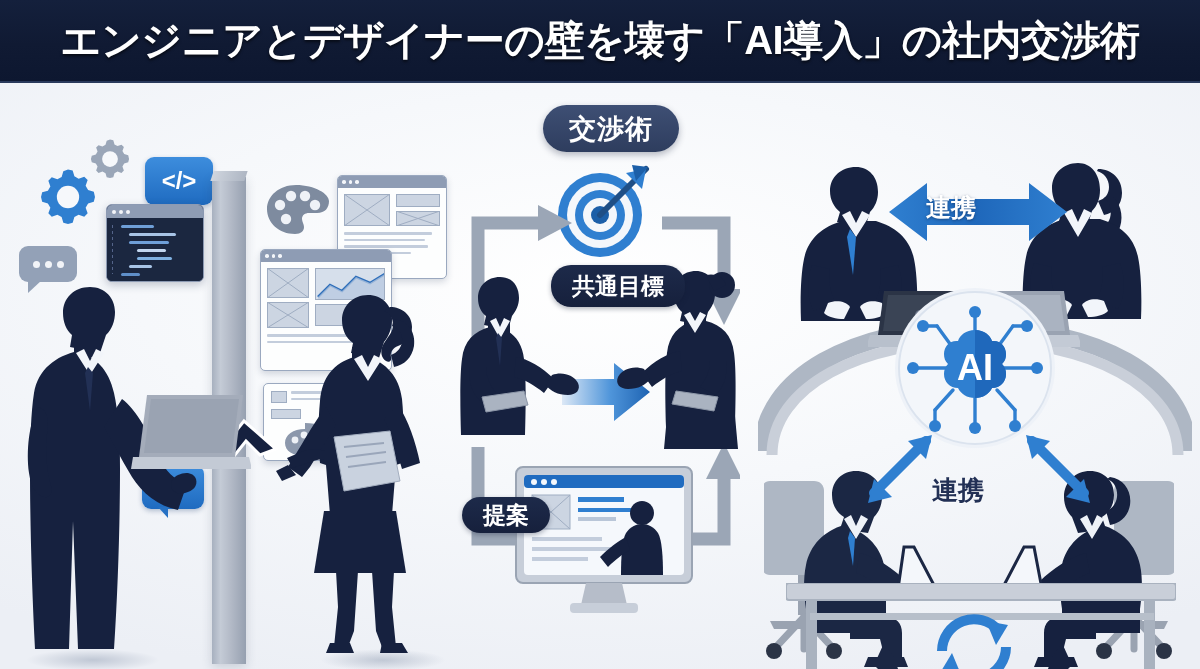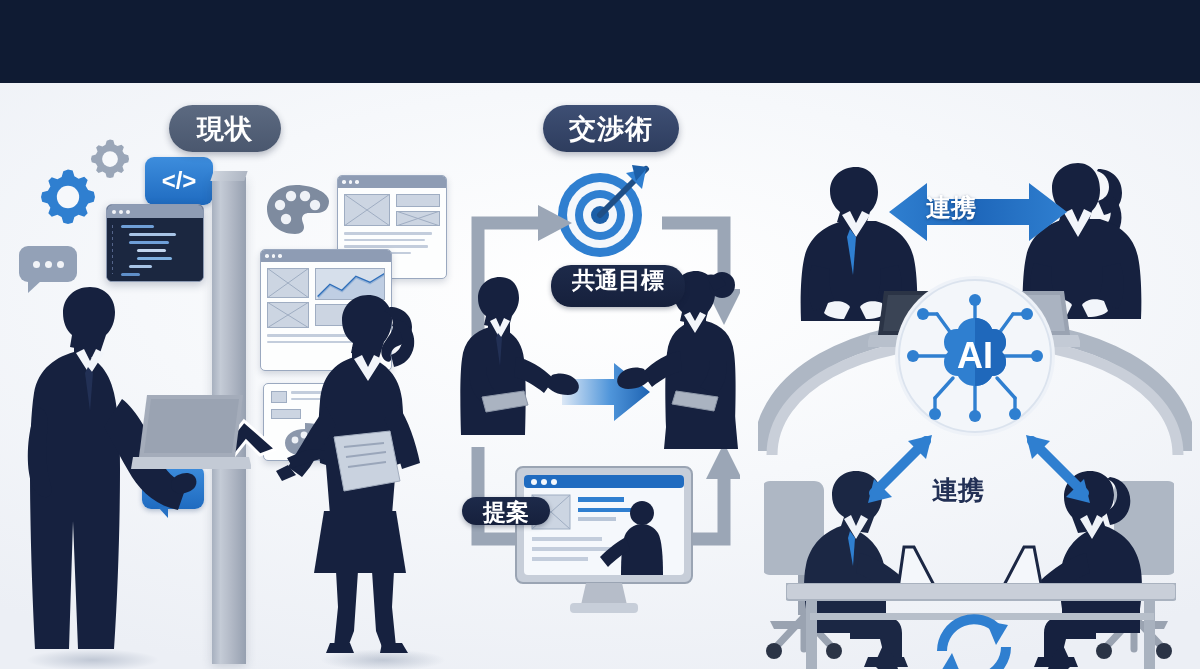--- a/index.html
+++ b/index.html
@@ -57,21 +57,21 @@
   .hdr-1 { left:169px; background:linear-gradient(180deg,#5c6a81 0%,#4a576e 100%); }
   .hdr-2 { left:543px; background:linear-gradient(180deg,#3e4f74 0%,#2e3d5e 100%); }
   .hdr-3 { left:916px; background:linear-gradient(180deg,#2f80d6 0%,#1c63b4 100%); }
 
   
   .pill {
     position:absolute;
     border-radius:20px;
     background:linear-gradient(180deg,#1d2a4a 0%,#16203c 100%);
     color:#fff; font-weight:bold;
-    display:flex; align-items:flex-start; justify-content:center;
+    display:flex; align-items:center; justify-content:center;
     box-shadow:0 2px 5px rgba(15,25,50,.32);
     white-space:nowrap;
     z-index:25;
   }
   .plain-label {
     position:absolute;
     color:#3b4a66; font-weight:bold;
     white-space:nowrap;
     z-index:25;
     text-shadow:0 1px 0 rgba(255,255,255,.7);
@@ -176,20 +176,23 @@
   .sync { position:absolute; }
   .chair { position:absolute; }
 
   .nowrap { white-space:nowrap; }
 </style>
 </head>
 <body>
 
 <div class="infographic">
 
+  <div class="titlebar">
+    <div class="title-text nowrap">エンジニアとデザイナーの壁を壊す「AI導入」の社内交渉術</div>
+  </div>
 
   <div class="canvas">
 
     <div class="panel panel-1">
 
       <div class="gear" style="left:34px; top:80px;">
         <svg width="68" height="68" viewBox="0 0 64 64">
           <g fill="#2f7fd0">
             <path d="M32 6l4.4 1.1 1.6 5.4 4 2.3 5.3-1.9 3.2 3.2-1.9 5.3 2.3 4 5.4 1.6L57.4 32l-1.1 4.4-5.4 1.6-2.3 4 1.9 5.3-3.2 3.2-5.3-1.9-4 2.3-1.6 5.4L32 57.4l-4.4-1.1-1.6-5.4-4-2.3-5.3 1.9-3.2-3.2 1.9-5.3-2.3-4-5.4-1.6L6.6 32l1.1-4.4 5.4-1.6 2.3-4-1.9-5.3 3.2-3.2 5.3 1.9 4-2.3 1.6-5.4z"></path>
           </g>
@@ -417,23 +420,20 @@
           <path d="M14 18l40-4M16 28l40-5M18 38l38-5" stroke="#9aa6ba" stroke-width="2" fill="none"></path>
         </svg>
       </div>
 
       <div style="position:absolute; left:285px; top:356px; z-index:18;">
         <svg width="42" height="30" viewBox="0 0 42 30">
           <path d="M40 12c-8-2-16-2-24 1l-14 6 6 10 14-5c6-2 12-4 18-4z" fill="#16213f"></path>
         </svg>
       </div>
 
-      <div class="hdr-pill hdr-1">
-        <span>現状</span>
-      </div>
 
     </div>
 
     <div class="panel panel-2">
 
       <div class="flowarrow" style="left:12px; top:96px;">
         <svg width="278" height="430" viewBox="0 0 278 430">
           <g fill="none" stroke="#9ba6b6" stroke-width="13" stroke-linecap="butt">
 
             <path d="M16 200 L16 44 L76 44"></path>
@@ -552,21 +552,21 @@
         </svg>
       </div>
 
       <div class="hdr-pill hdr-2" style="left:93px;text-align:center;">
         <span>交渉術</span>
       </div>
 
       <div class="pill" style="left:101px; top:182px; width:134px; height:42px; font-size:23px;">
         <span>共通目標</span>
       </div>
-      <div class="pill" style="left:12px; top:414px; width:88px; height:28px; font-size:23px;">
+      <div class="pill" style="left:12px; top:414px; width:88px; height:36px; font-size:23px;">
         <span>提案</span>
       </div>
 
     </div>
 
     <div class="panel panel-3">
 
       <div class="desk-curve" style="left:8px; top:222px;">
         <svg width="434" height="150" viewBox="0 0 434 150">
           <path d="M4 146C4 72 96 22 217 22s213 50 213 124" fill="none" stroke="#aeb7c4" stroke-width="17"></path>
@@ -637,21 +637,21 @@
               <stop offset="100%" stop-color="#2f7fd0"></stop>
             </linearGradient>
           </defs>
           <path d="M40 20h102V4l38 29-38 29V46H40v16L2 33 40 4z" fill="url(#dbg)"></path>
         </svg>
       </div>
       <div class="plain-label" style="left:176px; top:108px; font-size:25px; color:#ffffff; text-shadow:0 1px 3px rgba(15,40,80,.55); z-index:22;">
         <span>連携</span>
       </div>
 
-      <div class="ai-node" style="left:143px; top:191px;text-align:center;">
+      <div class="ai-node" style="left:143px; top:203px;text-align:center;">
         <svg width="164" height="164" viewBox="0 0 164 164">
           <circle cx="82" cy="82" r="80" fill="#eef2f8"></circle>
           <circle cx="82" cy="82" r="76" fill="#f3f6fa" stroke="#dbe3ee" stroke-width="2"></circle>
           <g stroke="#2f7fd0" stroke-width="3.4" fill="none" stroke-linecap="round">
             <path d="M82 56V30"></path>
               <path d="M60 62L44 40"></path>
               <path d="M104 62l16-22"></path>
             <path d="M54 82H24"></path>
               <path d="M110 82h30"></path>
             <path d="M60 104l-18 20"></path>

